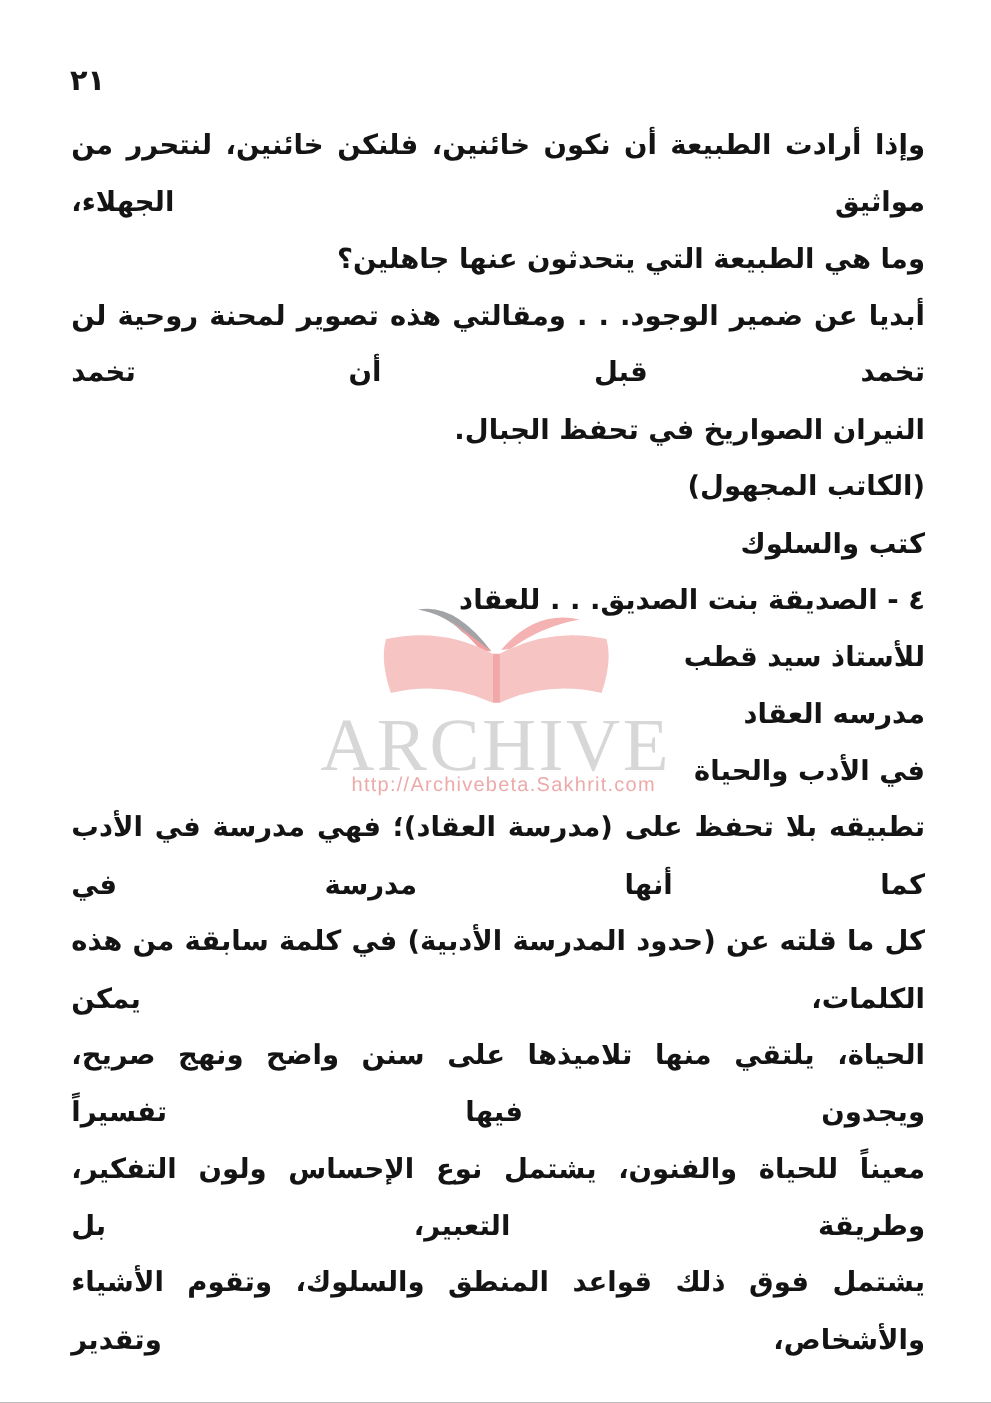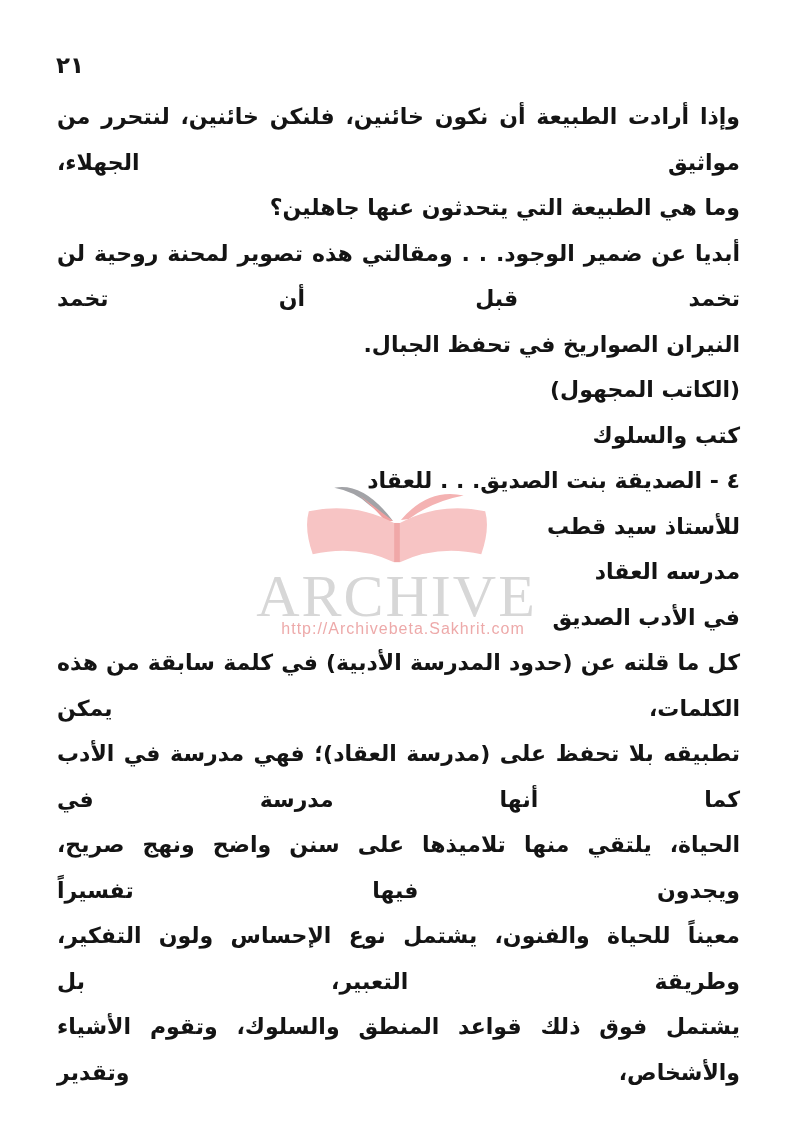--- a/index.html
+++ b/index.html
@@ -87,22 +87,22 @@
   <div class="textblock">
     <div class="line j">وإذا أرادت الطبيعة أن نكون خائنين، فلنكن خائنين، لنتحرر من مواثيق الجهلاء،</div>
     <div class="line r">وما هي الطبيعة التي يتحدثون عنها جاهلين؟</div>
     <div class="line j">أبديا عن ضمير الوجود. . . ومقالتي هذه تصوير لمحنة روحية لن تخمد قبل أن تخمد</div>
     <div class="line r">النيران الصواريخ في تحفظ الجبال.</div>
     <div class="line r">(الكاتب المجهول)</div>
     <div class="line r">كتب والسلوك</div>
     <div class="line r">٤ - الصديقة بنت الصديق. . . للعقاد</div>
     <div class="line r">للأستاذ سيد قطب</div>
     <div class="line r">مدرسه العقاد</div>
-    <div class="line r">في الأدب الصديق</div>
+    <div class="line r">في الأدب والحياة</div>
+    <div class="line j">تطبيقه بلا تحفظ على (مدرسة العقاد)؛ فهي مدرسة في الأدب كما أنها مدرسة في</div>
     <div class="line j">كل ما قلته عن (حدود المدرسة الأدبية) في كلمة سابقة من هذه الكلمات، يمكن</div>
-    <div class="line j">تطبيقه بلا تحفظ على (مدرسة العقاد)؛ فهي مدرسة في الأدب كما أنها مدرسة في</div>
     <div class="line j">الحياة، يلتقي منها تلاميذها على سنن واضح ونهج صريح، ويجدون فيها تفسيراً</div>
     <div class="line j">معيناً للحياة والفنون، يشتمل نوع الإحساس ولون التفكير، وطريقة التعبير، بل</div>
     <div class="line j">يشتمل فوق ذلك قواعد المنطق والسلوك، وتقوم الأشياء والأشخاص، وتقدير</div>
 
   </div>
 
 </div>
 
 </body></html>

